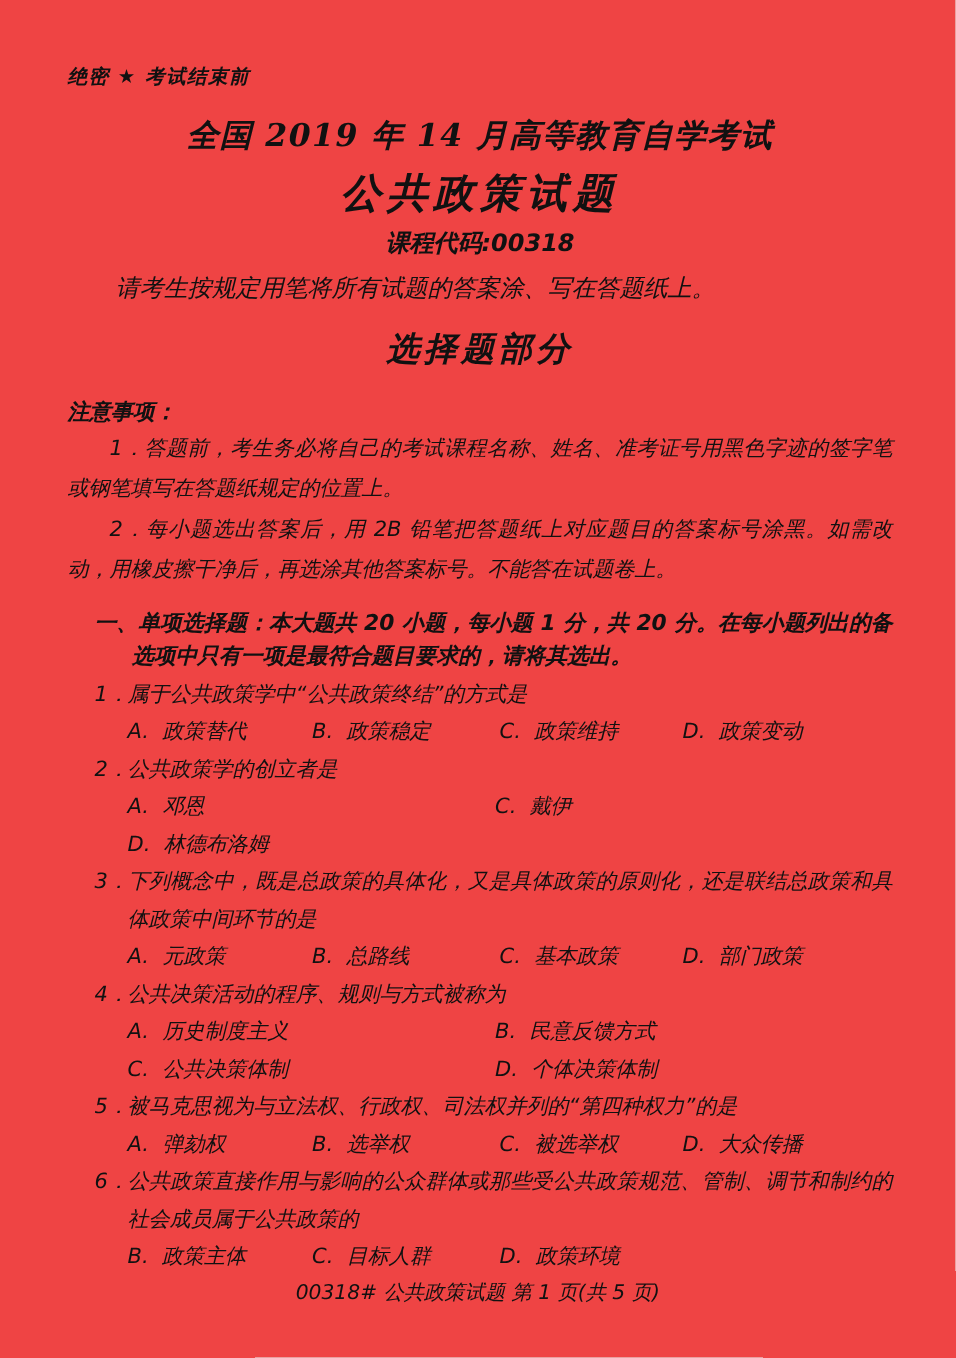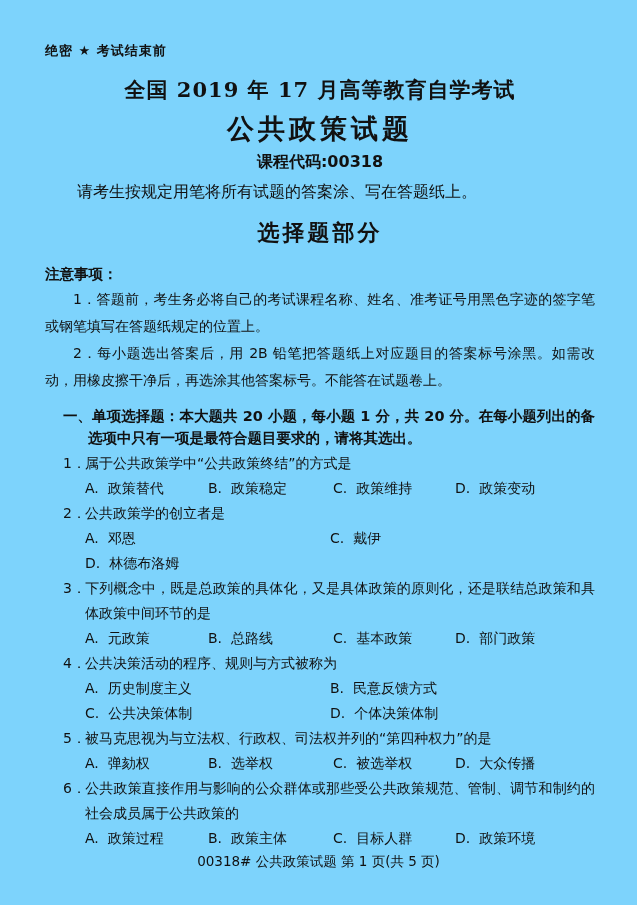--- a/index.html
+++ b/index.html
@@ -5,26 +5,27 @@
   html, body {
     margin: 0;
     padding: 0;
     background: #e8e8e8;
   }
   .page {
     position: relative;
     width: 637px;
     height: 905px;
     margin: 0 auto;
-    background: #7dd3fc;
+    background: #ef4444;
     color: #111;
     font-family: "DejaVu Sans", "Liberation Sans", sans-serif;
     box-sizing: border-box;
     padding: 42px 42px 0 45px;
     overflow: hidden;
+    font-style: italic;
   }
   .security {
     font-size: 13px;
     font-weight: bold;
     letter-spacing: 1px;
   }
   .session-title {
     margin-top: 16px;
     text-align: center;
     font-family: "DejaVu Serif", "Liberation Serif", serif;
@@ -113,21 +114,21 @@
     font-size: 13.5px;
   }
 </style>
 </head>
 <body>
 
 <div class="page">
 
   <div class="security">绝密 ★ 考试结束前</div>
 
-  <div class="session-title">全国 2019 年 17 月高等教育自学考试</div>
+  <div class="session-title">全国 2019 年 14 月高等教育自学考试</div>
 
   <div class="paper-title">公共政策试题</div>
 
   <div class="course-code">课程代码:00318</div>
 
   <div class="instruction">请考生按规定用笔将所有试题的答案涂、写在答题纸上。</div>
 
   <div class="section-heading">选择题部分</div>
 
   <div class="notes-heading">注意事项：</div>
@@ -180,21 +181,20 @@
         <div class="opts-row">
           <span class="option"><span class="opt-label">A.</span>弹劾权</span>
           <span class="option"><span class="opt-label">B.</span>选举权</span>
           <span class="option"><span class="opt-label">C.</span>被选举权</span>
           <span class="option"><span class="opt-label">D.</span>大众传播</span>
         </div>
       </div>
       <div class="question">
         <p class="q-line"><span class="q-num">6．</span>公共政策直接作用与影响的公众群体或那些受公共政策规范、管制、调节和制约的社会成员属于公共政策的</p>
         <div class="opts-row">
-          <span class="option"><span class="opt-label">A.</span>政策过程</span>
           <span class="option"><span class="opt-label">B.</span>政策主体</span>
           <span class="option"><span class="opt-label">C.</span>目标人群</span>
           <span class="option"><span class="opt-label">D.</span>政策环境</span>
         </div>
       </div>
     </div>
 
   <div class="footer">00318# 公共政策试题 第 1 页(共 5 页)</div>
 
 </div>

